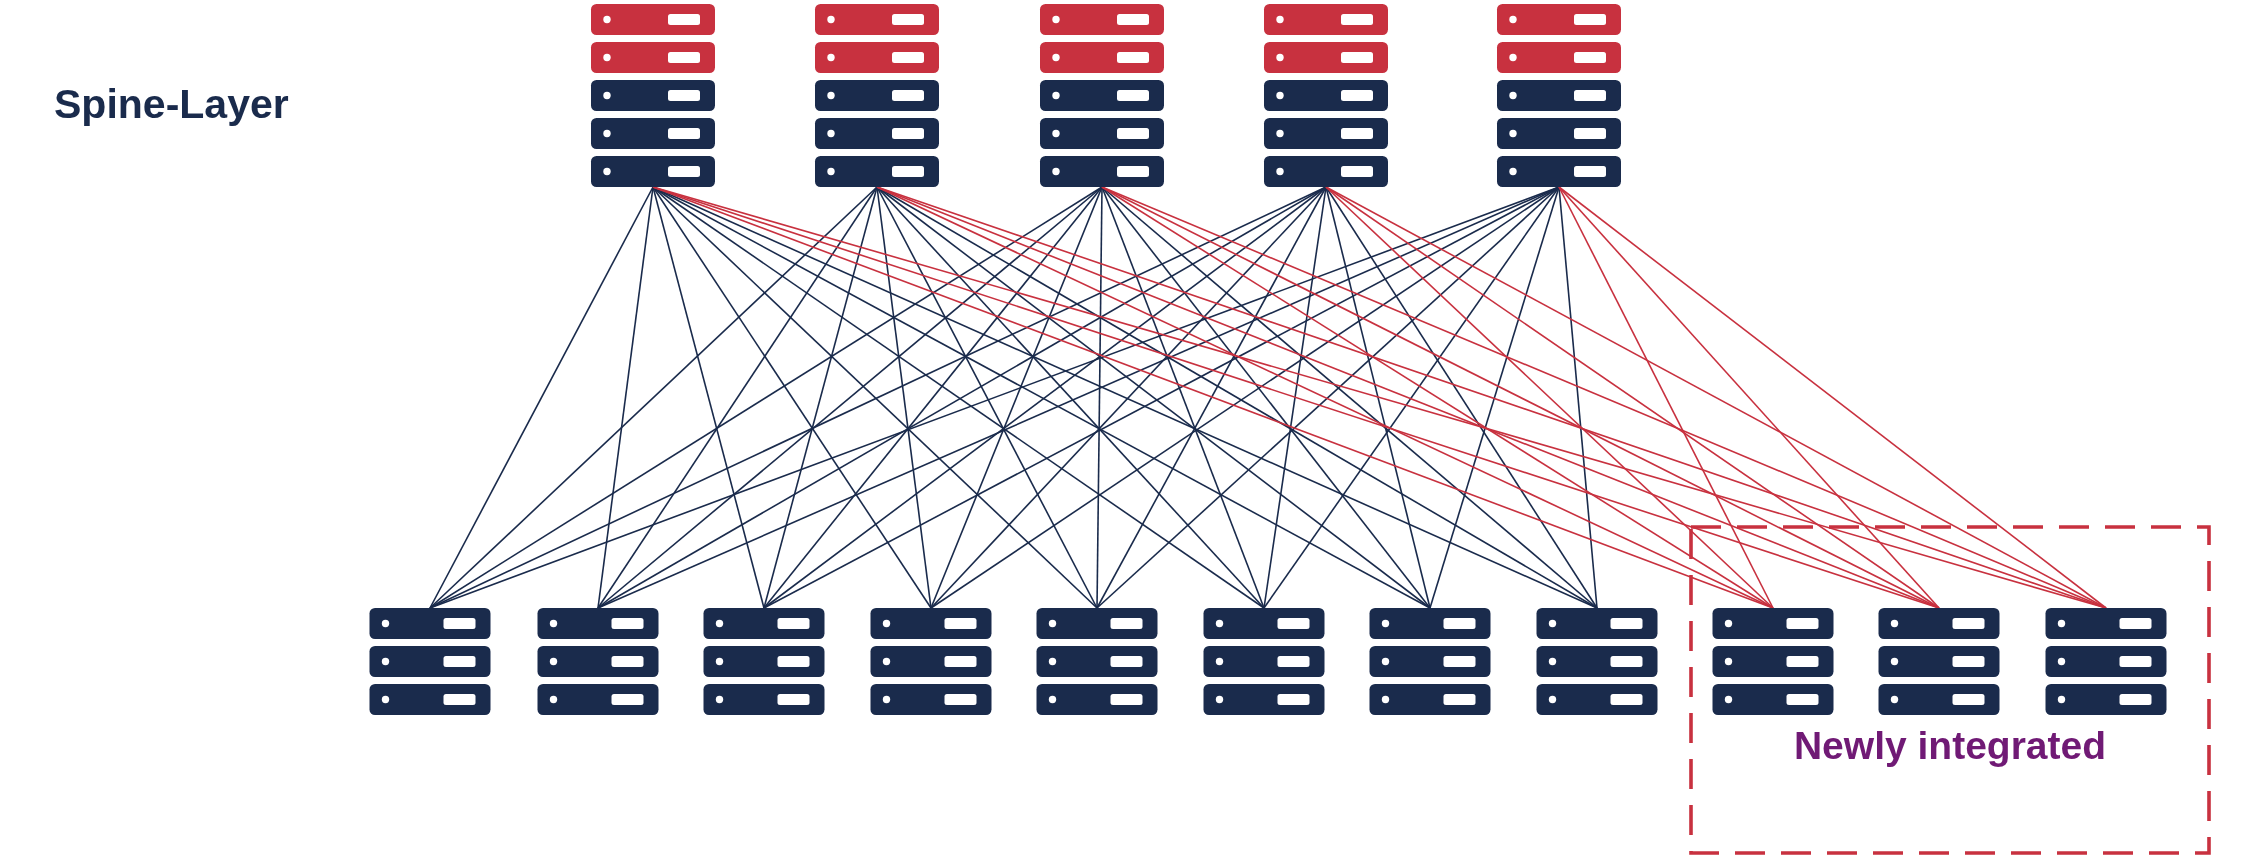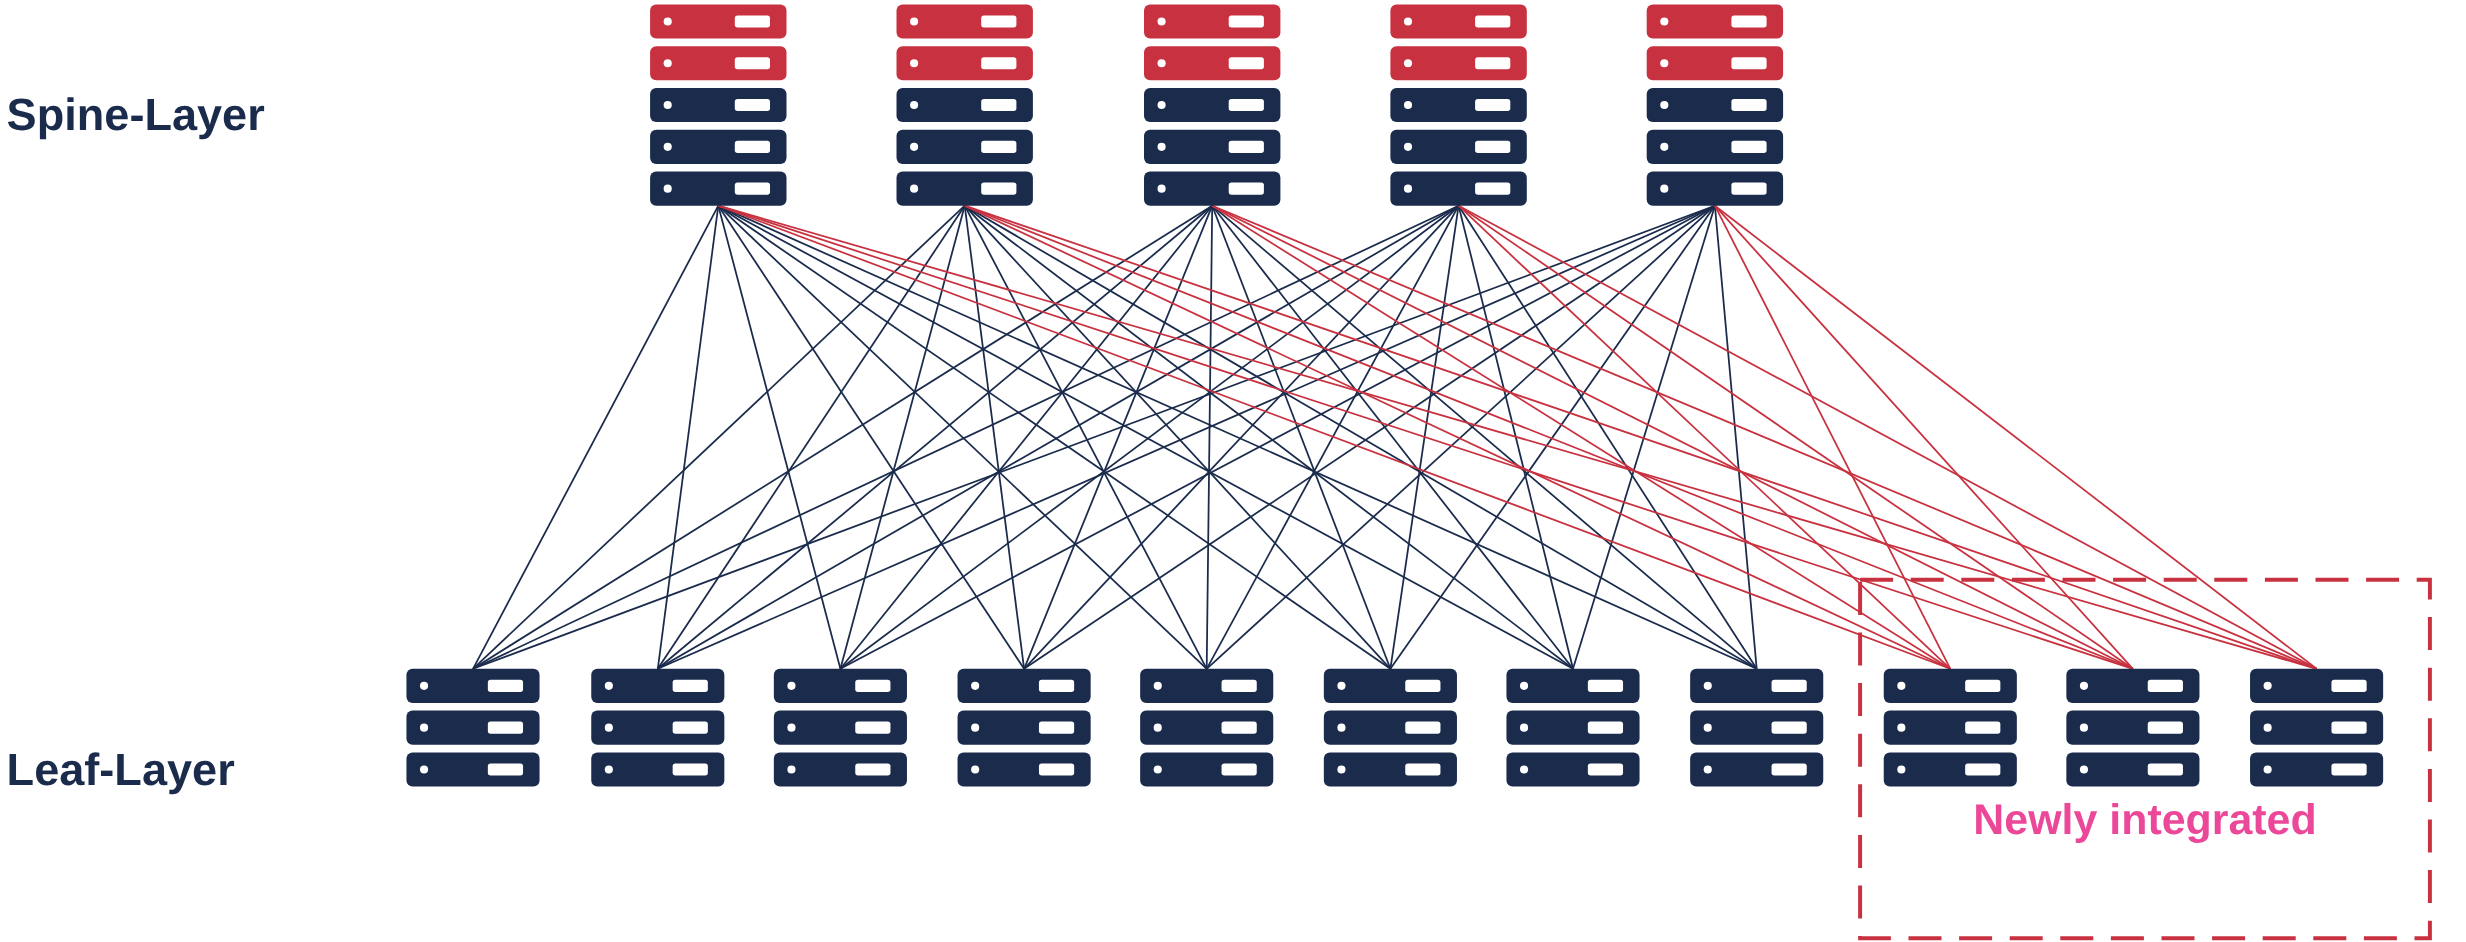--- a/index.html
+++ b/index.html
@@ -13,21 +13,21 @@
   .canvas { position: absolute; left: 0; top: 0; width: 2242px; height: 856px; }
   #diagram-svg { position: absolute; left: 0; top: 0; }
   .layer-label {
     position: absolute;
     left: 6px;
     font-weight: 700;
     font-size: 41px;
     line-height: 48px;
     white-space: nowrap;
   }
-  #label-spine { top: 80px; }
+  #label-spine { top: 80px; margin-left: 48px; }
   #label-mesh  { top: 394px; }
   #label-leaf  { top: 676px; }
   .annotation {
     position: absolute;
     left: 1691px;
     top: 720px;
     width: 518px;
     text-align: center;
     font-weight: 700;
     font-size: 39px;
@@ -304,18 +304,17 @@
         <rect x="2119.5" y="656" width="32" height="11" rx="2.5" fill="#ffffff"></rect>
         <rect x="2045.5" y="684" width="121" height="31" rx="5.5" fill="#1a2b4c"></rect>
         <circle cx="2061.5" cy="699.5" r="3.7" fill="#ffffff"></circle>
         <rect x="2119.5" y="694" width="32" height="11" rx="2.5" fill="#ffffff"></rect>
       </g>
     </svg>
 
   <div class="layer-label" id="label-spine" style="color: rgb(26, 43, 76);">Spine-Layer</div>
 
 
-  <div class="layer-label" id="label-leaf" style="color: rgb(26, 43, 76);">Leaf-Layer</div>
-
-  <div class="annotation" style="color: #ec4899;">
+
+  <div class="annotation" style="color: #701a75;">
     <div>Newly integrated</div>
   </div>
 </div>
 
 </body></html>

